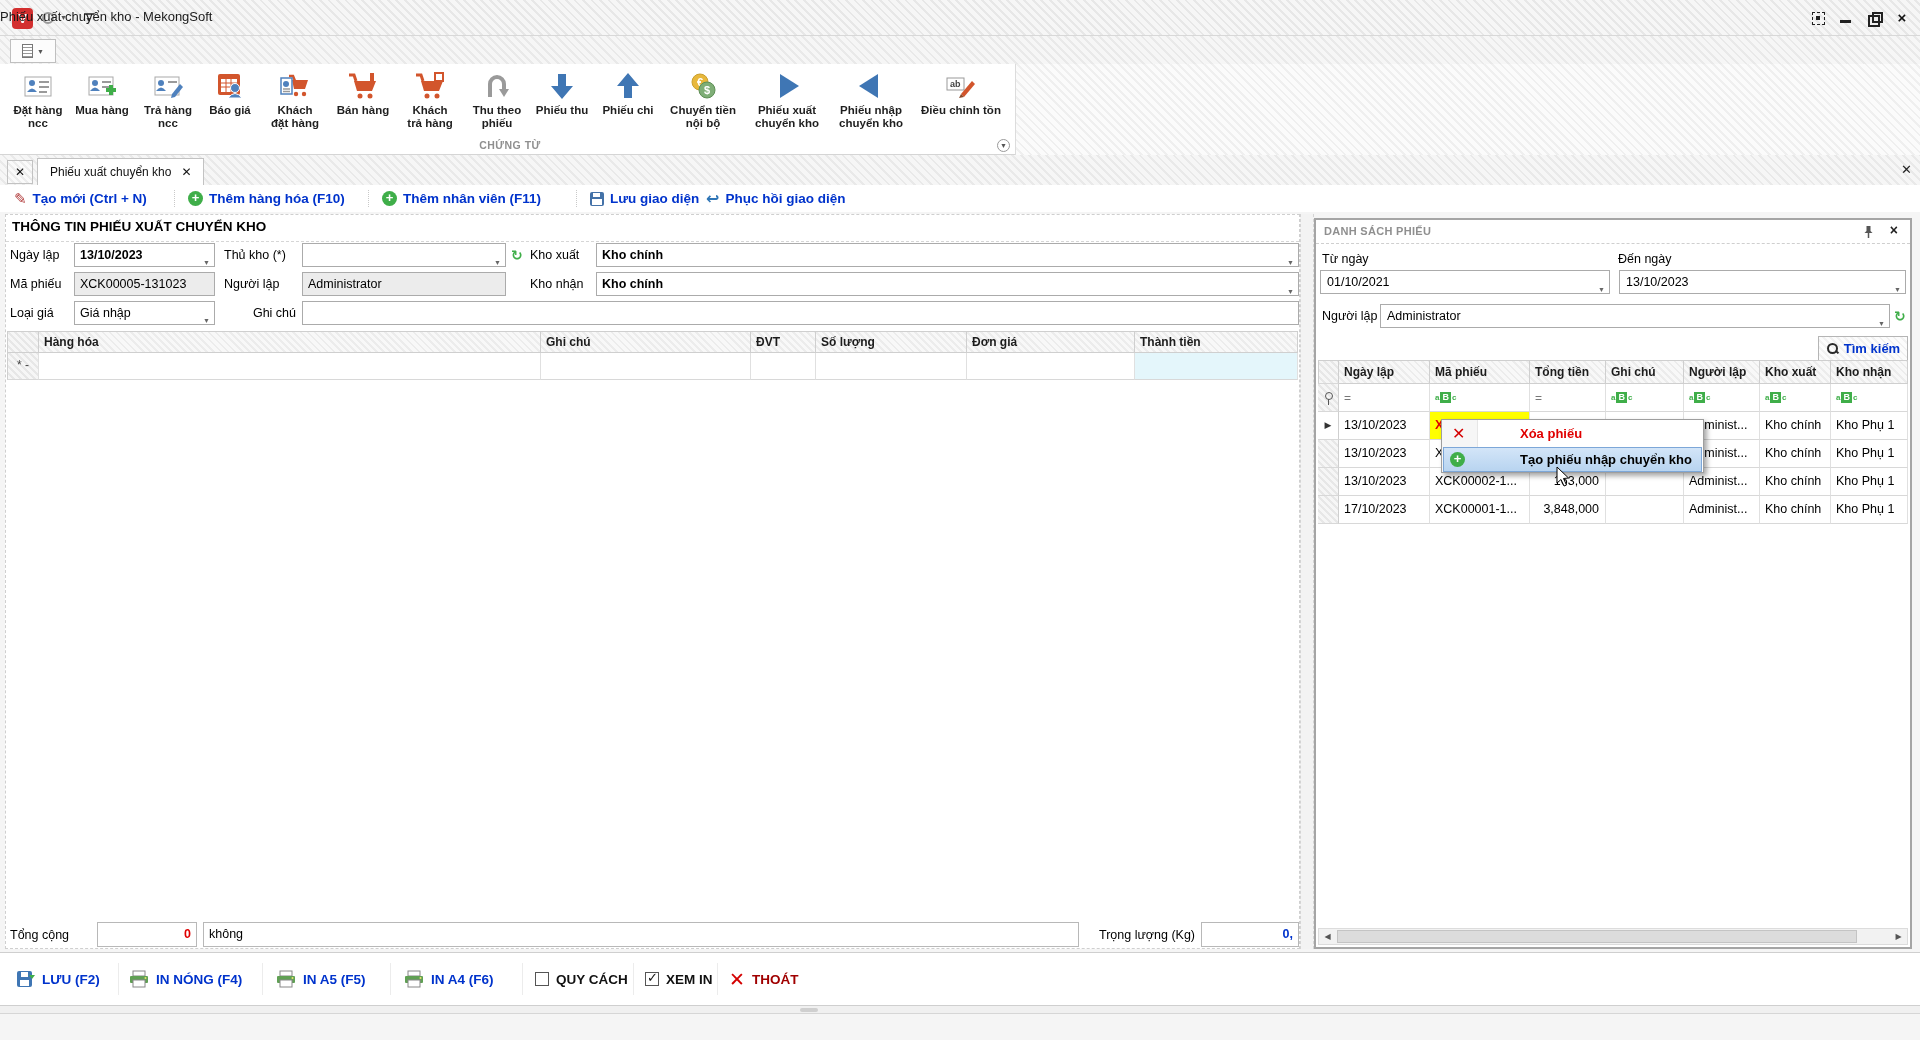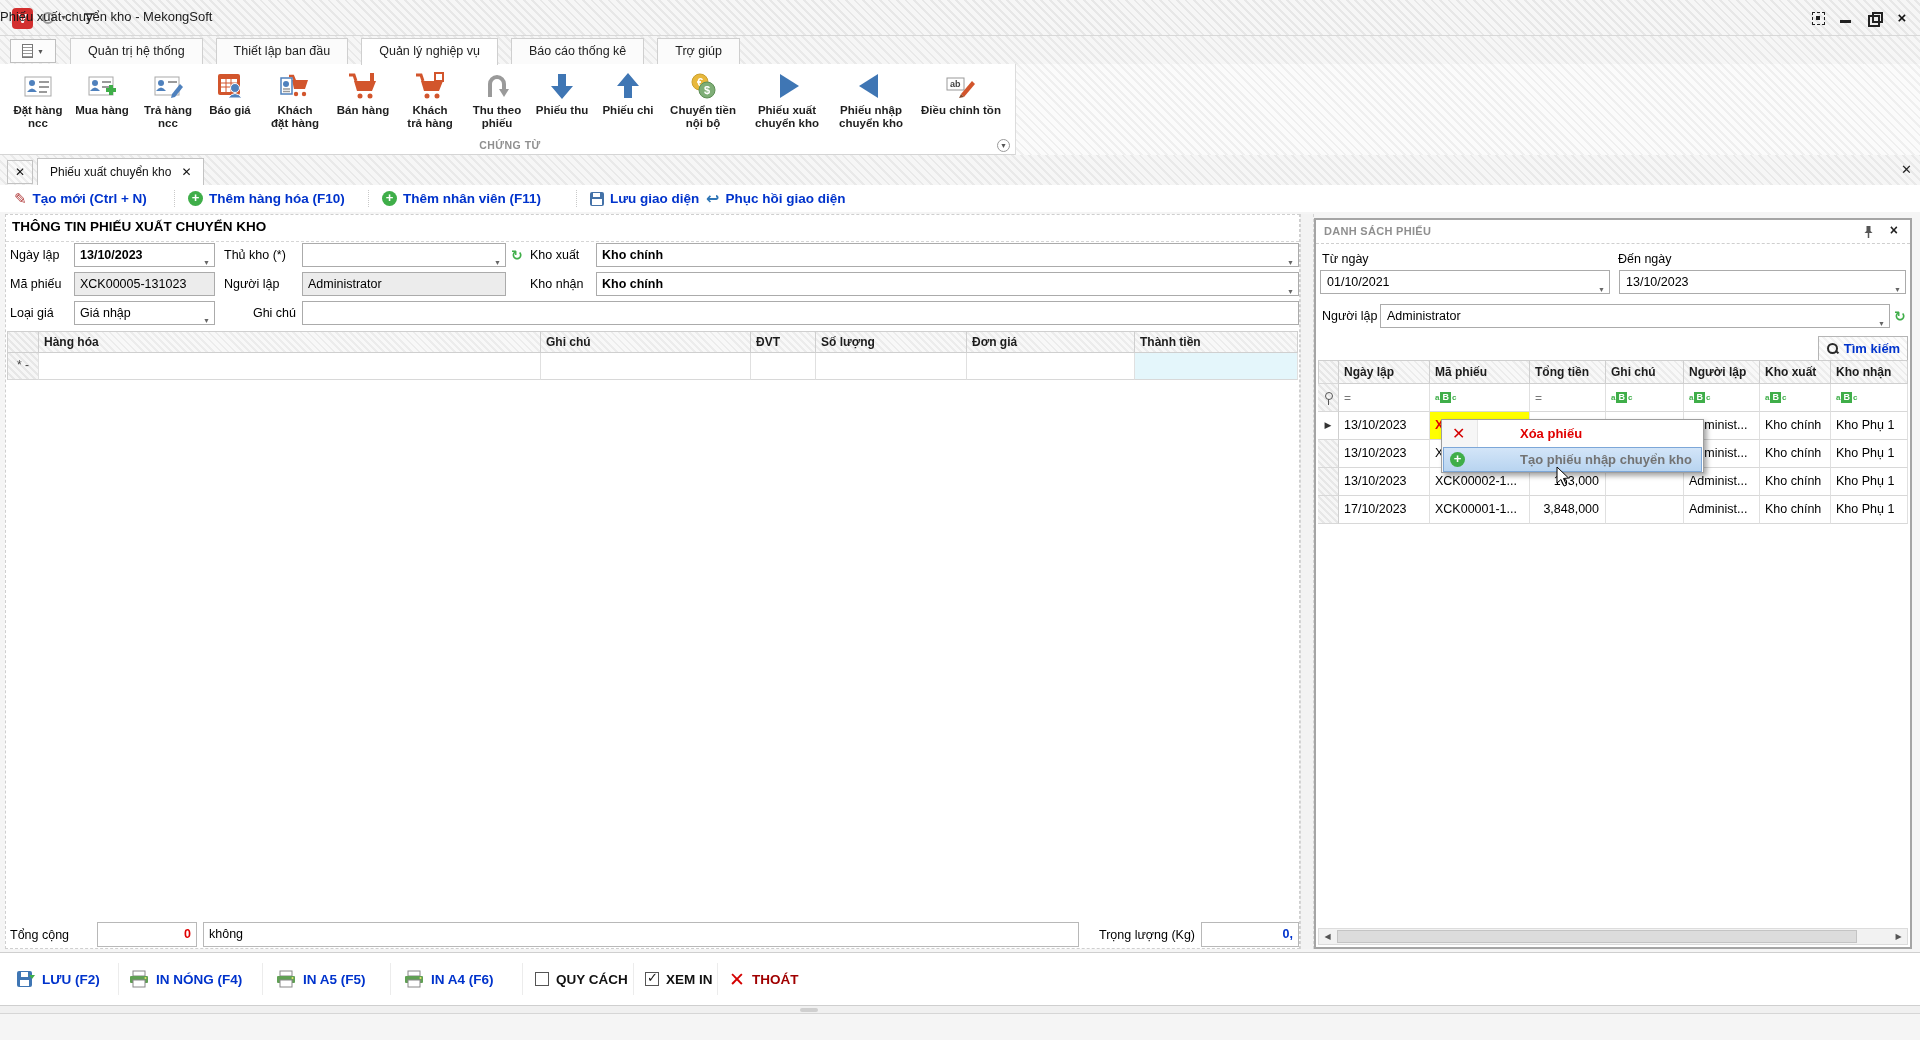--- a/index.html
+++ b/index.html
@@ -159,21 +159,21 @@
   .cmenu .strip { position:absolute; left:0; top:0; bottom:0; width:36px; background:#f6f6f6; border-right:1px solid #e6e6e6; }
   .citem { position:absolute; left:0; right:0; height:25px; display:flex; align-items:center; }
   .citem .ic { position:absolute; left:10px; }
   .citem .clbl { position:absolute; left:48px; font-size:13px; font-weight:bold;margin-left:30px; }
   .citem1 { top:1px; }
   .citem1 .clbl { color:#e00000; }
   .redx { font-size:16px; font-weight:bold; color:#d40000; line-height:16px; }
   .citem2 { top:27px; }
   .citem2 .hl { position:absolute; left:1px; right:1px; top:0; bottom:0;
     background:linear-gradient(#d3e5f8,#b8d4f0); border:1px solid #7da7d8; }
-  .citem2 .clbl { color:#737373; z-index:2; }
+  .citem2 .clbl { color:#000000; z-index:2; }
   .citem2 .ic { z-index:2; left:8px; }
 
   
   .cursor { position:absolute; left:1556px; top:466px; z-index:60; }
 
   
   .footer { position:absolute; left:0; top:952px; width:1920px; height:54px; background:#fff;
     border-top:1px solid #cfcfcf; border-bottom:1px solid #cfcfcf; }
   .fbtn { position:absolute; top:0; height:52px; display:flex; align-items:center; gap:7px;
     font-size:13.5px; font-weight:bold; color:#0033cc; }
@@ -211,27 +211,20 @@
       <span class="wc wc-min"></span>
       <span class="wc wc-rest"></span>
       <span class="wc wc-close wc-close">×</span>
     </div>
   </div>
 
   <div class="ribbon-tabs">
     <div class="app-btn">
       <span class="doc-ic"></span>
       <span class="caret">▼</span>
-    </div>
-    <div class="rtabs">
-      <div class="rtab">Quản trị hệ thống</div>
-      <div class="rtab">Thiết lập ban đầu</div>
-      <div class="rtab active">Quản lý nghiệp vụ</div>
-      <div class="rtab">Báo cáo thống kê</div>
-      <div class="rtab">Trợ giúp</div>
     </div>
   </div>
 
   <div class="ribbon-body">
     <div class="ribbon-group">
       <div class="ritems">
         <div class="ritem" style="width:62px">
           <span class="ricon">
             <svg width="32" height="32">
                 <rect x="3" y="7" width="26" height="19" fill="#fff" stroke="#a9a9a9"></rect>

